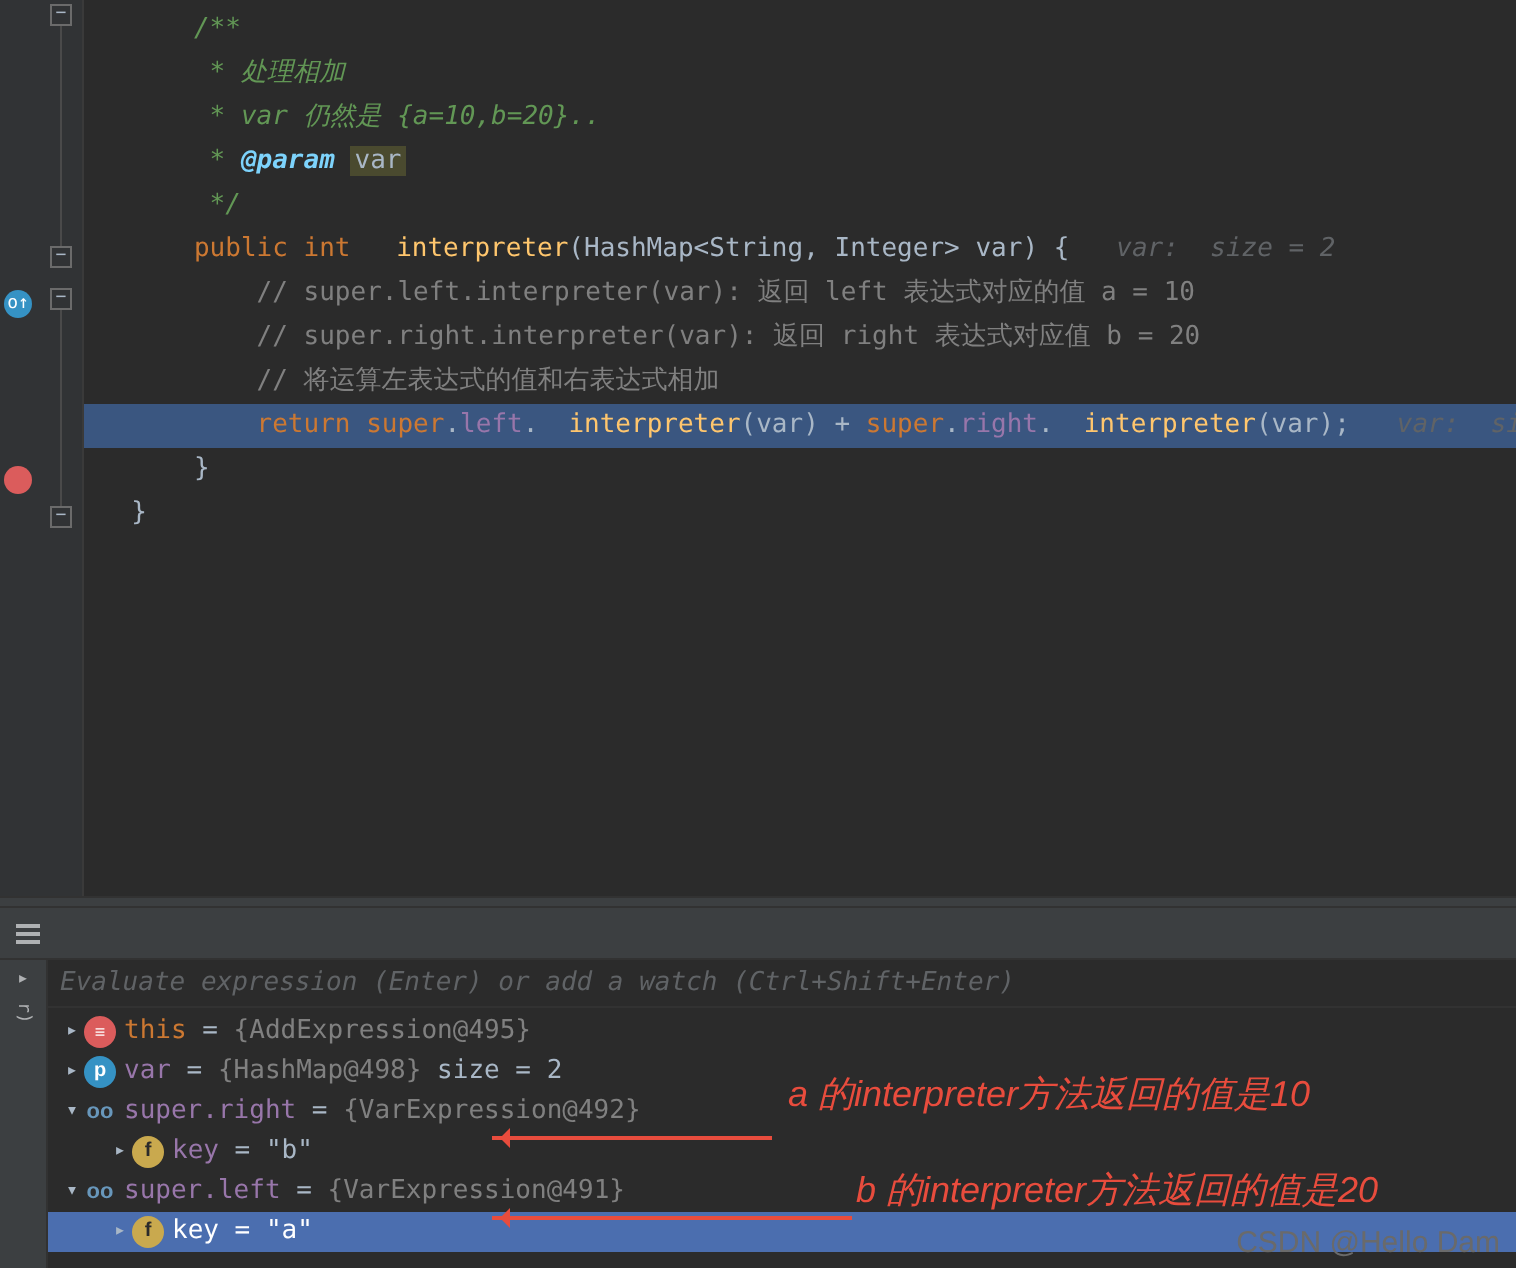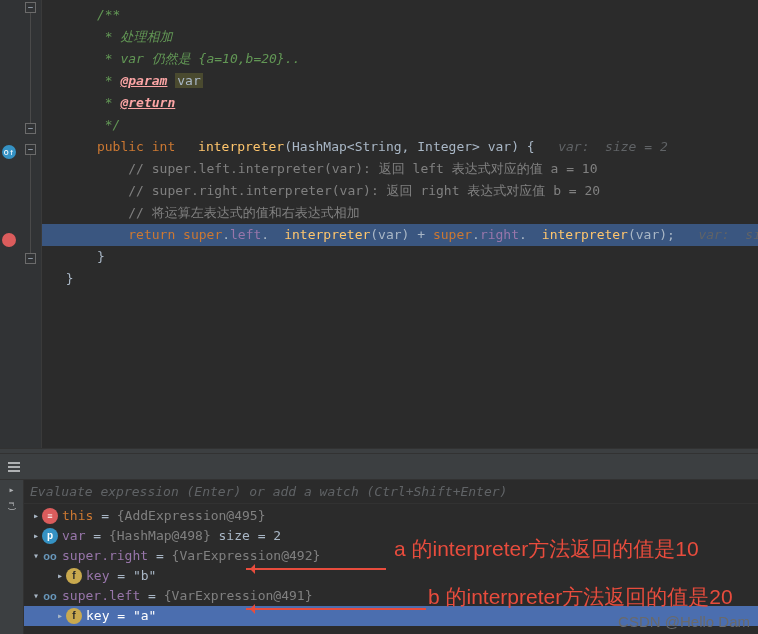--- a/index.html
+++ b/index.html
@@ -71,21 +71,21 @@
 }
 .line {
   height: 22px;
   line-height: 22px;
   padding-left: 8px;
   white-space: pre;
 }
 .line.highlighted { background: #3a5680; }
 .c-comment { color: #808080; }
 .c-doccomment { color: #629755; font-style: italic; }
-.c-doctag { color: #fca5a5; font-style: italic; font-weight: bold; text-decoration: underline; }
+.c-doctag { color: #7dd3fc; font-style: italic; font-weight: bold; }
 .c-docparam { background: #4a4a2f; color: #a9b7c6; font-style: normal; padding: 0 2px; }
 .c-keyword { color: #cc7832; }
 .c-type { color: #a9b7c6; }
 .c-method { color: #ffc66d; margin-left: 15px; }
 .c-field { color: #9876aa; text-align: center; }
 .c-param { color: #a9b7c6; }
 .c-op { color: #a9b7c6; }
 .c-hint { color: #606366; font-style: italic; }
 .divider {
   height: 6px;
@@ -177,22 +177,23 @@
 .var-name { color: #9876aa; }
 .var-name.r { color: #cc7832; text-align: center; }
 .var-eq { color: #a9b7c6; }
 .var-val { color: #a9b7c6; }
 .var-val.obj { color: #808080; }
 .var-row.sel .var-name, .var-row.sel .var-eq, .var-row.sel .var-val { color: #fff; }
 .annotation {
   position: absolute;
   color: #e84c3d;
   font-family: sans-serif;
-  font-size: 21px;
+  font-size: 18px;
   pointer-events: none;
+  font-style: italic;
 }
 .arrow {
   position: absolute;
   height: 2px;
   background: #e84c3d;
   pointer-events: none;
 }
 .arrow::before {
   content: "";
   position: absolute;
@@ -224,21 +225,20 @@
       <div class="fold-line" style="top:150px;height:110px"></div>
       <div class="fold-icon" style="top:144px">−</div>
       <div class="fold-icon" style="top:253px">−</div>
     </div>
   </div>
   <div class="code">
     <div class="line"><span class="c-doccomment">      </span><span class="c-doccomment">/**</span></div>
     <div class="line"><span class="c-doccomment">      </span><span class="c-doccomment"> * </span><span class="c-doccomment">处理相加</span></div>
     <div class="line"><span class="c-doccomment">      </span><span class="c-doccomment"> * var </span><span class="c-doccomment">仍然是 {a=10,b=20}..</span></div>
     <div class="line"><span class="c-doccomment">      </span><span class="c-doccomment"> * </span><span class="c-doctag">@param</span><span class="c-doccomment"> </span><span class="c-docparam">var</span></div>
-    <div class="line"><span class="c-doccomment">      </span><span class="c-doccomment"> * </span><span class="c-doctag">@return</span></div>
     <div class="line"><span class="c-doccomment">      </span><span class="c-doccomment"> */</span></div>
     <div class="line">      <span class="c-keyword">public</span> <span class="c-keyword">int</span> <span class="c-method">interpreter</span><span class="c-op">(</span><span class="c-type">HashMap</span><span class="c-op">&lt;</span><span class="c-type">String</span><span class="c-op">, </span><span class="c-type">Integer</span><span class="c-op">&gt;</span><span class="c-param"> var</span><span class="c-op">) {</span><span class="c-hint">   var:  size = 2</span></div>
     <div class="line">          <span class="c-comment">// super.left.interpreter(var): 返回 left 表达式对应的值 a = 10</span></div>
     <div class="line">          <span class="c-comment">// super.right.interpreter(var): 返回 right 表达式对应值 b = 20</span></div>
     <div class="line">          <span class="c-comment">// 将运算左表达式的值和右表达式相加</span></div>
     <div class="line highlighted">          <span class="c-keyword">return</span> <span class="c-keyword">super</span><span class="c-op">.</span><span class="c-field">left</span><span class="c-op">.</span><span class="c-method">interpreter</span><span class="c-op">(</span><span class="c-param">var</span><span class="c-op">)</span><span class="c-op"> + </span><span class="c-keyword">super</span><span class="c-op">.</span><span class="c-field">right</span><span class="c-op">.</span><span class="c-method">interpreter</span><span class="c-op">(</span><span class="c-param">var</span><span class="c-op">)</span><span class="c-op">;</span><span class="c-hint">   var:  size = </span></div>
     <div class="line">      <span class="c-op">}</span></div>
     <div class="line">  <span class="c-op">}</span></div>
   </div>
 </div>

